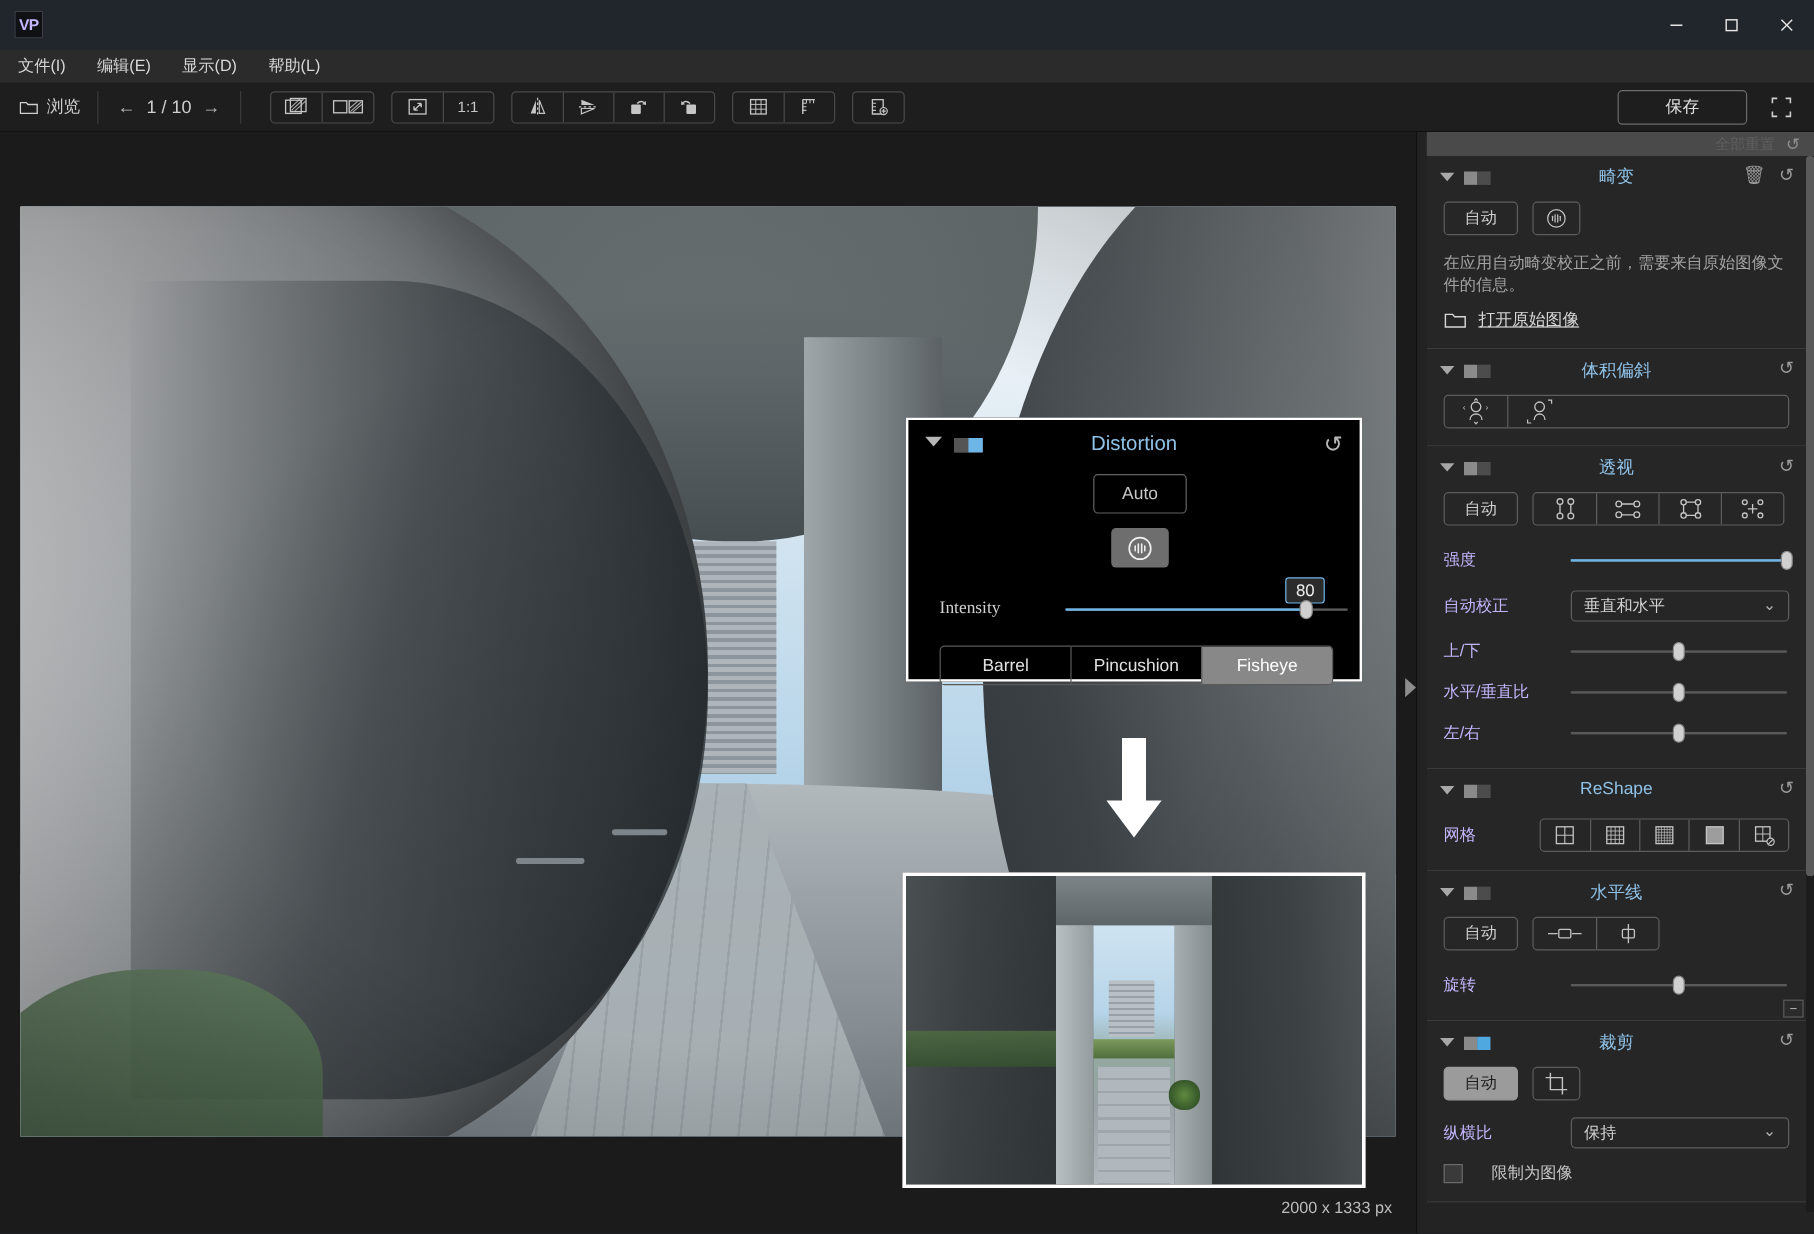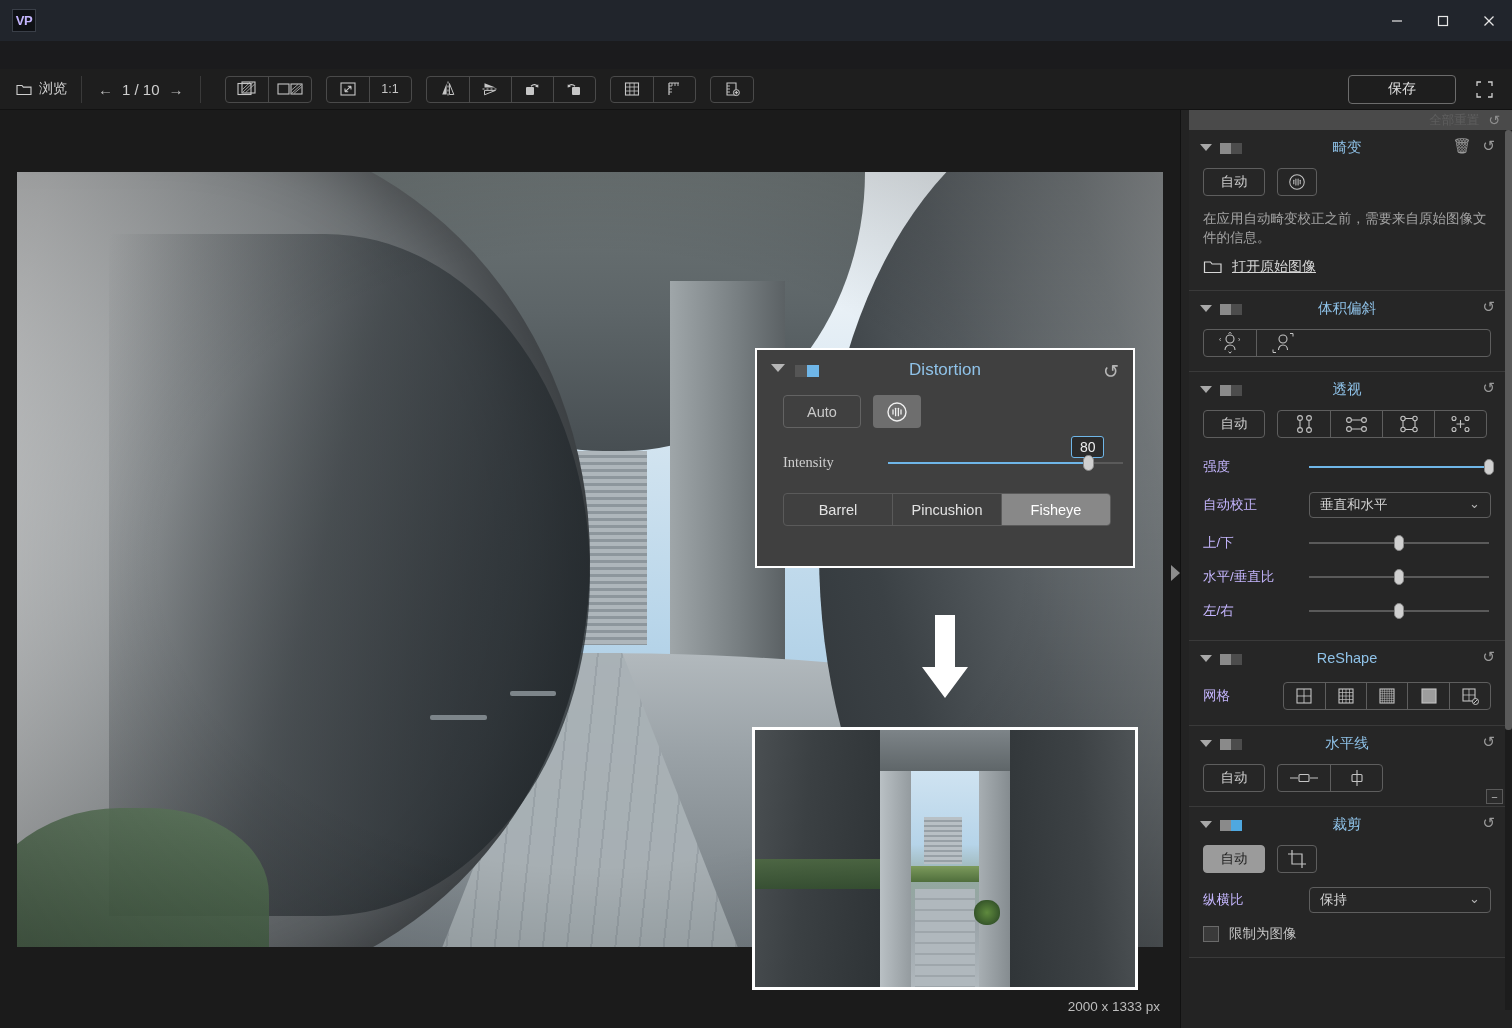--- a/index.html
+++ b/index.html
@@ -169,21 +169,21 @@
     position:absolute; inset:0;
     background: radial-gradient(ellipse 68% 72% at 50% 50%, rgba(0,0,0,0) 55%, rgba(0,0,0,.28) 100%);
   }
   .ph-bench {
     position:absolute; background:#7d858a; height:5px; border-radius:2px;
   }
 
   
   .dpanel {
     position:absolute; left:755px; top:238px; width:380px; height:220px;
-    background:#404040; border:2px solid #ffffff;
+    background:#000000; border:2px solid #ffffff;
   }
   .dp-head {
     position:relative; height:40px; display:flex; align-items:center;
   }
   .dp-caret {
     position:absolute; left:14px; top:14px;
     width:0; height:0; border-left:7px solid transparent; border-right:7px solid transparent;
     border-top:8px solid #b6b6b6;
   }
   .dp-toggle {
@@ -192,21 +192,21 @@
   }
   .dp-toggle i { display:block; width:12px; height:12px; }
   .dp-toggle i.off { background:#555; }
   .dp-toggle i.on  { background:#6fb6e8; }
   .dp-title {
     width:100%; text-align:center; font-size:17px; color:#8fc2e8;
   }
   .dp-reset {
     position:absolute; right:14px; top:10px; font-size:19px; color:#b6b6b6;
   }
-  .dp-row1 { display:flex; align-items:center; gap:12px; padding:5px 16px 0 26px; }
+  .dp-row1 { display:flex; align-items:center; gap:12px; padding:5px 16px 0 26px;flex-direction:column; }
   .dp-auto {
     width:78px; height:33px; border:1px solid #636363; border-radius:4px;
     display:flex; align-items:center; justify-content:center;
     font-size:14.5px; color:#c9c9c9;
   }
   .dp-lens {
     width:48px; height:33px; border-radius:4px; background:#6e6e6e;
     display:flex; align-items:center; justify-content:center;
   }
   .dp-slider-row {
@@ -380,21 +380,21 @@
   .slider .knob {
     position:absolute; top:-7px; width:10px; height:16px; border-radius:5px;
     background:#d0d0d0; border:1px solid #888; margin-left:-5px;
   }
   .select {
     flex:1; height:26px; border:1px solid #5e5e5e; border-radius:4px;
     display:flex; align-items:center; padding:4px 10px;
     font-size:13.5px; color:#d2d2d2; position:relative;
   }
   .select .chev { position:absolute; right:10px; top:3px; font-size:13px; color:#b4b4b4; }
-  .check-row { display:flex; align-items:center; gap:10px; margin-top:10px; }
+  .check-row { display:flex; align-items:center; gap:24px; margin-top:10px; }
   .check-box { width:16px; height:16px; border:1px solid #6a6a6a; background:#3a3a3a; }
   .check-label { font-size:13.5px; color:#c4c4c4; }
   .mini-minus {
     position:absolute; right:2px; bottom:2px; width:17px; height:15px;
     border:1px solid #5a5a5a; background:#2b2b2b;
     display:flex; align-items:center; justify-content:center;
     color:#bbb; font-size:11px;
   }
   svg { display:block; }
 </style>
@@ -418,20 +418,26 @@
       </div>
       <div class="win-btn close">
         <svg width="12" height="12" viewBox="0 0 12 12">
             <line x1="1.5" y1="1.5" x2="10.5" y2="10.5" stroke="#e6e6e6" stroke-width="1.2"></line>
             <line x1="10.5" y1="1.5" x2="1.5" y2="10.5" stroke="#e6e6e6" stroke-width="1.2"></line>
           </svg>
       </div>
     </div>
   </div>
 
+  <div class="menubar">
+    <div class="menu-item">文件(I)</div>
+    <div class="menu-item">编辑(E)</div>
+    <div class="menu-item">显示(D)</div>
+    <div class="menu-item">帮助(L)</div>
+  </div>
 
   <div class="toolbar">
 
     <div class="tb-browse">
       <span>
         <svg width="16" height="13" viewBox="0 0 16 13">
             <path d="M1 2.5h5l1.3 1.6H15v7.4H1z" fill="none" stroke="#cfcfcf" stroke-width="1.1"></path>
           </svg>
       </span>
       <span>浏览</span>
@@ -952,20 +958,26 @@
               <div>
                 <svg width="36" height="20" viewBox="0 0 36 20">
                   <g fill="none" stroke="#c4c4c4" stroke-width="1.1">
                     <line x1="18" y1="2" x2="18" y2="18"></line>
                     <rect x="13" y="6.5" width="10" height="7" rx="1"></rect>
                   </g>
                 </svg>
               </div>
             </div>
           </div>
+          <div class="ctl-row" style="margin-top:14px;">
+            <div class="ctl-label">旋转</div>
+            <div class="slider">
+              <div class="knob" style="left:50%"></div>
+            </div>
+          </div>
           <div class="mini-minus">−</div>
         </div>
       </div>
 
       <div class="sect">
         <div class="sect-head">
           <div class="sh-caret"></div>
           <div class="sh-toggle">
               <i class="grey"></i>
               <i class="on"></i>

